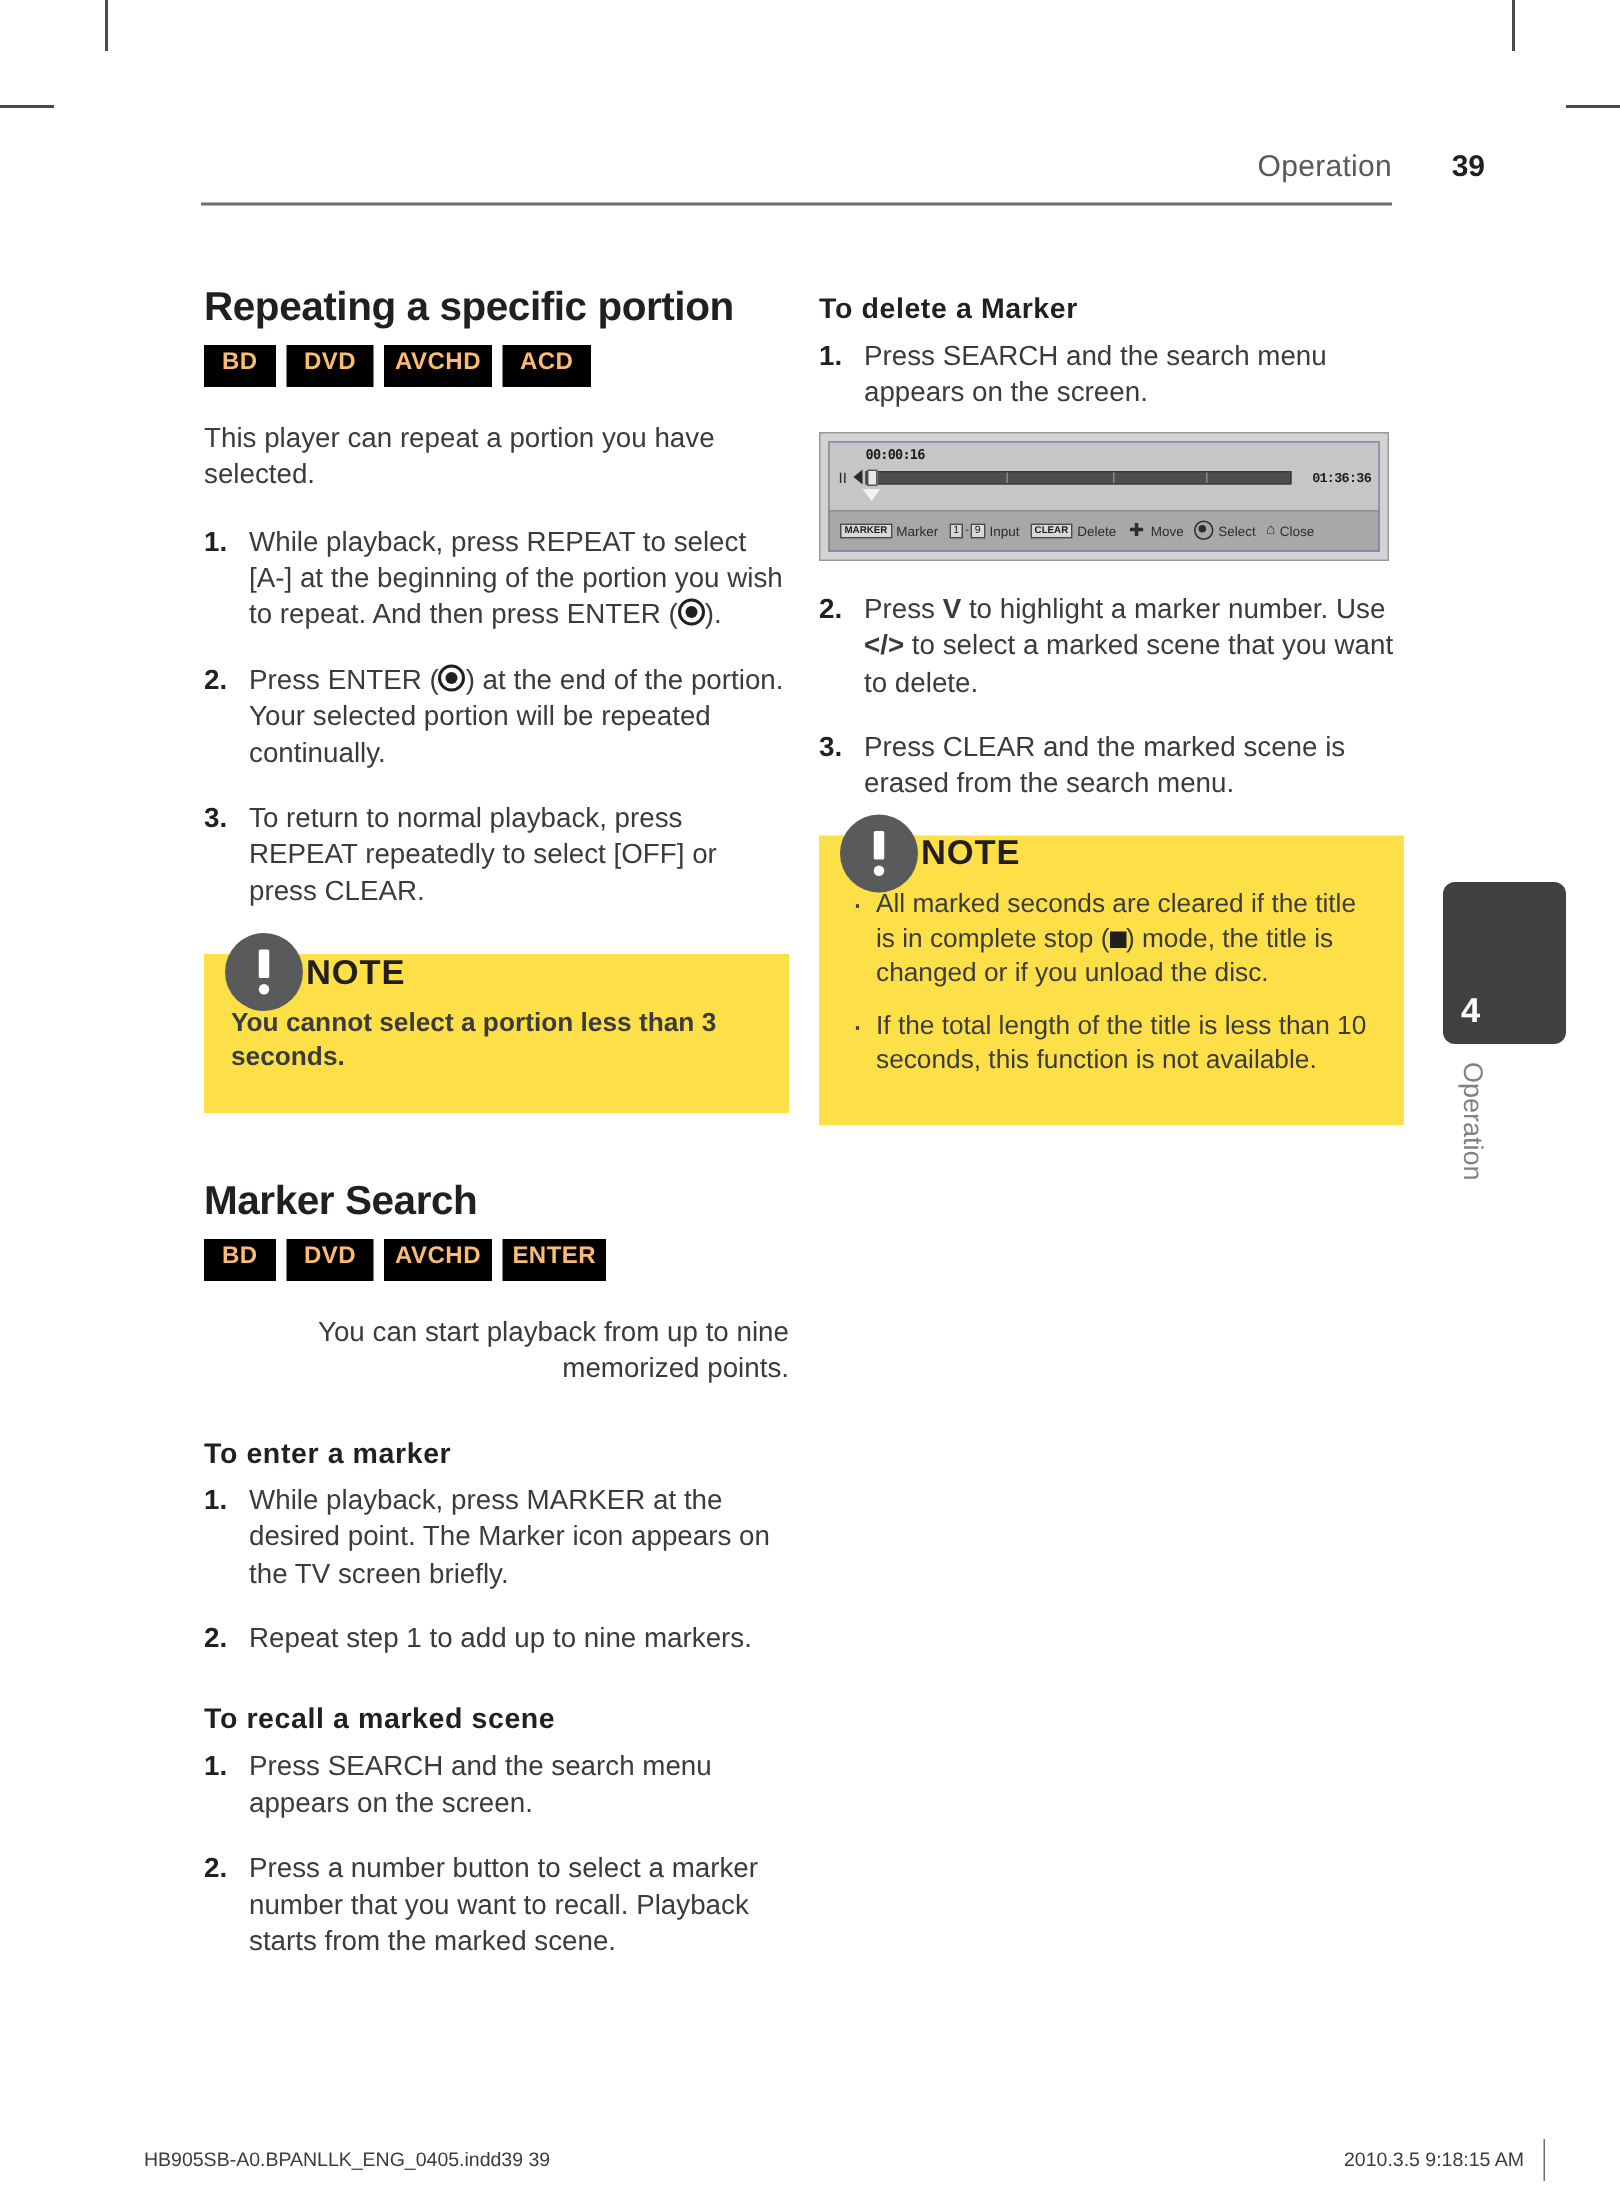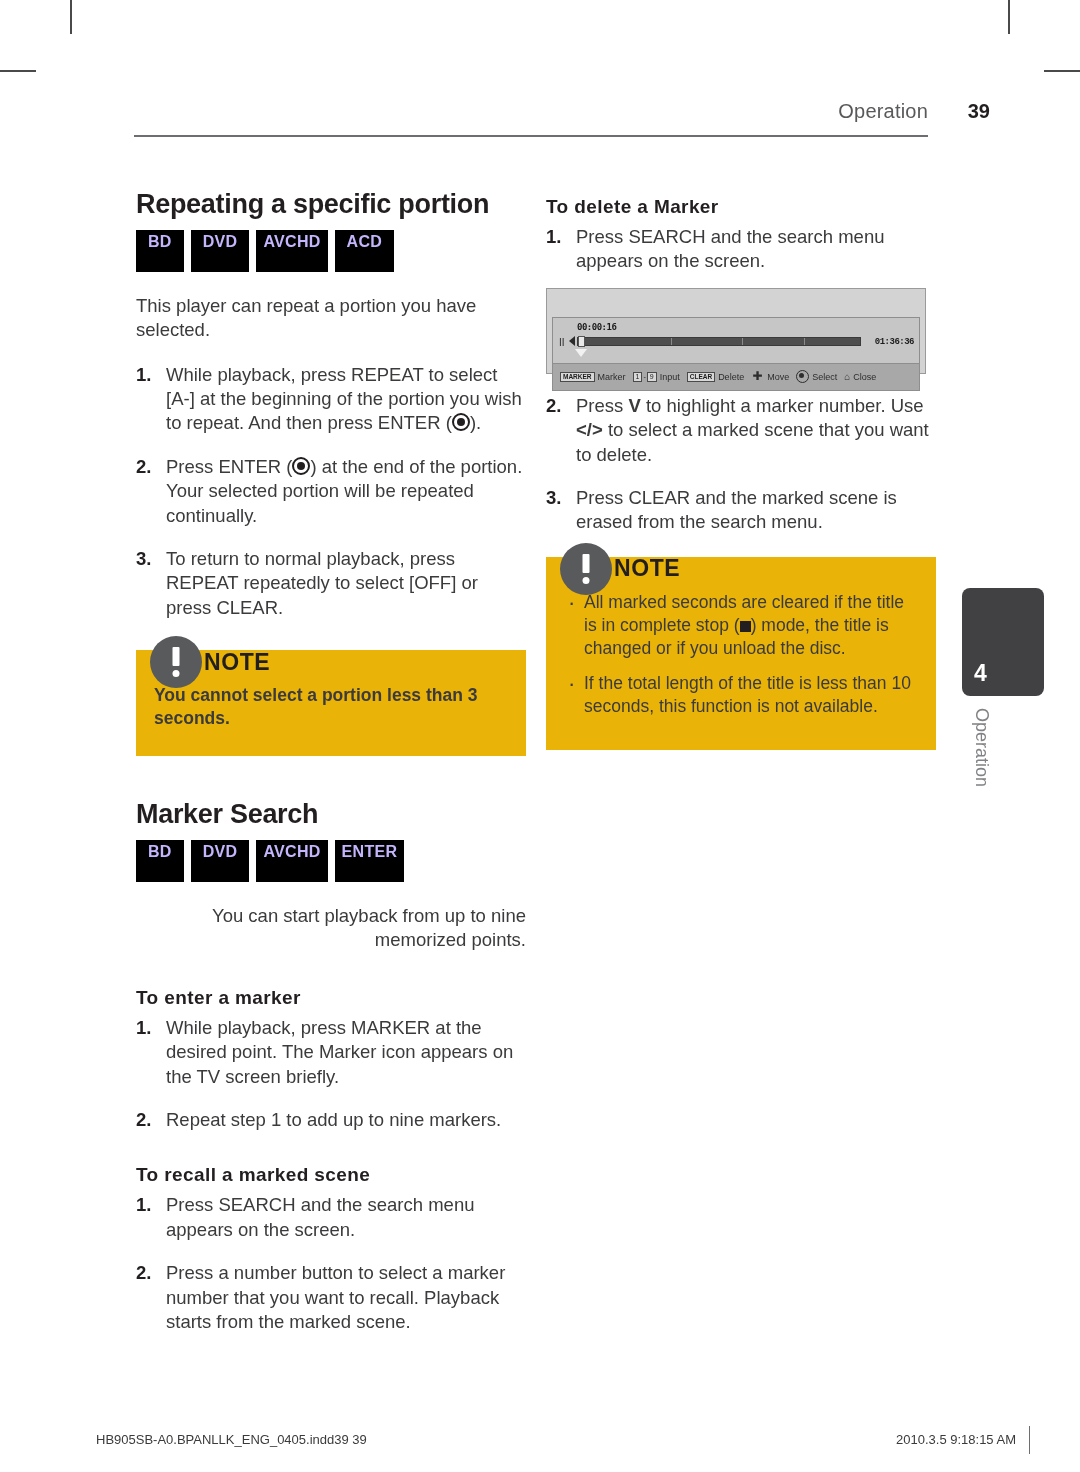--- a/index.html
+++ b/index.html
@@ -91,25 +91,25 @@
   }
 
   
   .badges {
     display: flex;
     gap: 7px;
     margin: 0 0 22px 0;
   }
   .badge {
     background: #000000;
-    color: #c4b5fd;
+    color: #fdba74;
     font-size: 16px;
     font-weight: bold;
     letter-spacing: 0.3px;
-    padding: 4px 12px 22px 12px;
+    padding: 4px 12px 8px 12px;
     line-height: 1;
     display: inline-block;
   }
   .badge.narrow { padding-left: 7px; padding-right: 7px; }
 
   
   p.body {
     margin: 0 0 20px 0;
     font-size: 18.5px;
     line-height: 1.32;
@@ -155,21 +155,21 @@
     display: inline-block;
     width: 11px; height: 11px;
     background: #231f20;
     vertical-align: -1px;
   }
   .arrow-bold { font-weight: bold; }
 
   
   .note {
     position: relative;
-    background: #eab308;
+    background: #fde047;
     padding: 34px 18px 18px 18px;
     margin-top: 14px;
     box-sizing: border-box;
   }
   .note-head {
     position: absolute;
     left: 14px;
     top: -14px;
     display: flex;
     align-items: center;
@@ -252,21 +252,20 @@
   }
   .osd-inner {
     width: 100%;
     height: 100%;
     background: #1d4ed8;
     border: 1px solid #8e8e8e;
     box-sizing: border-box;
     position: relative;
     display: flex;
     flex-direction: column;
-    margin-top: 23px;
   }
   .osd-top {
     flex: 1;
     position: relative;
     background: #c6c6c6;
   }
   .osd-time-left {
     position: absolute;
     left: 24px; top: 4px;
     font-family: "DejaVu Sans Mono", monospace;

